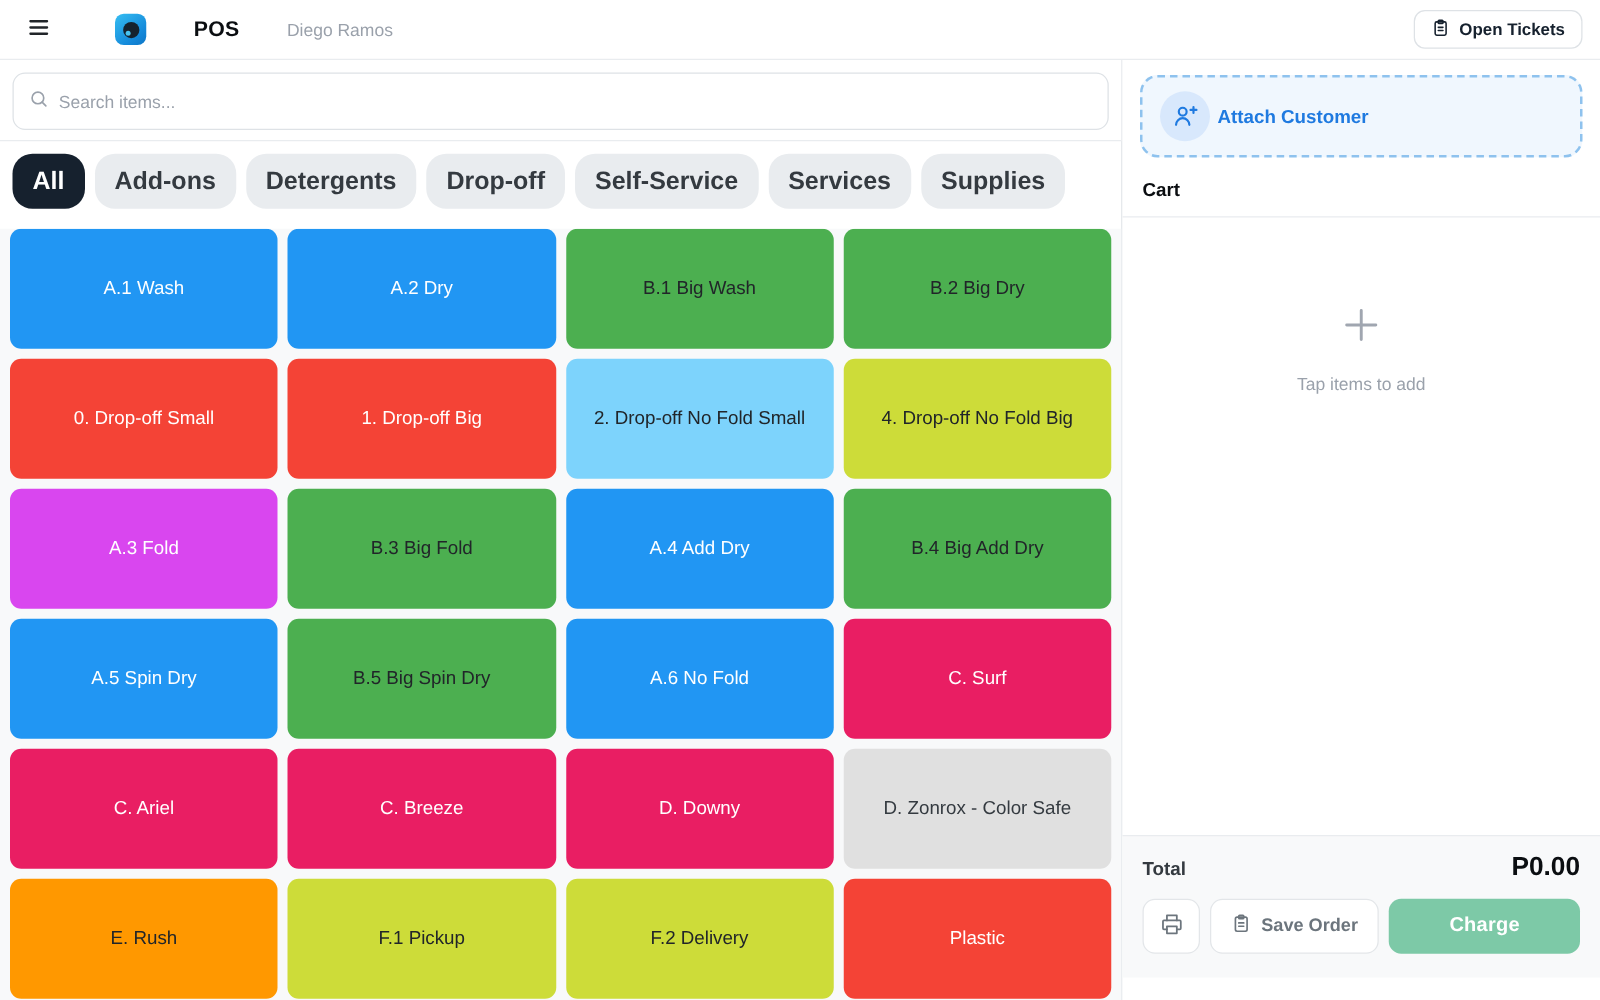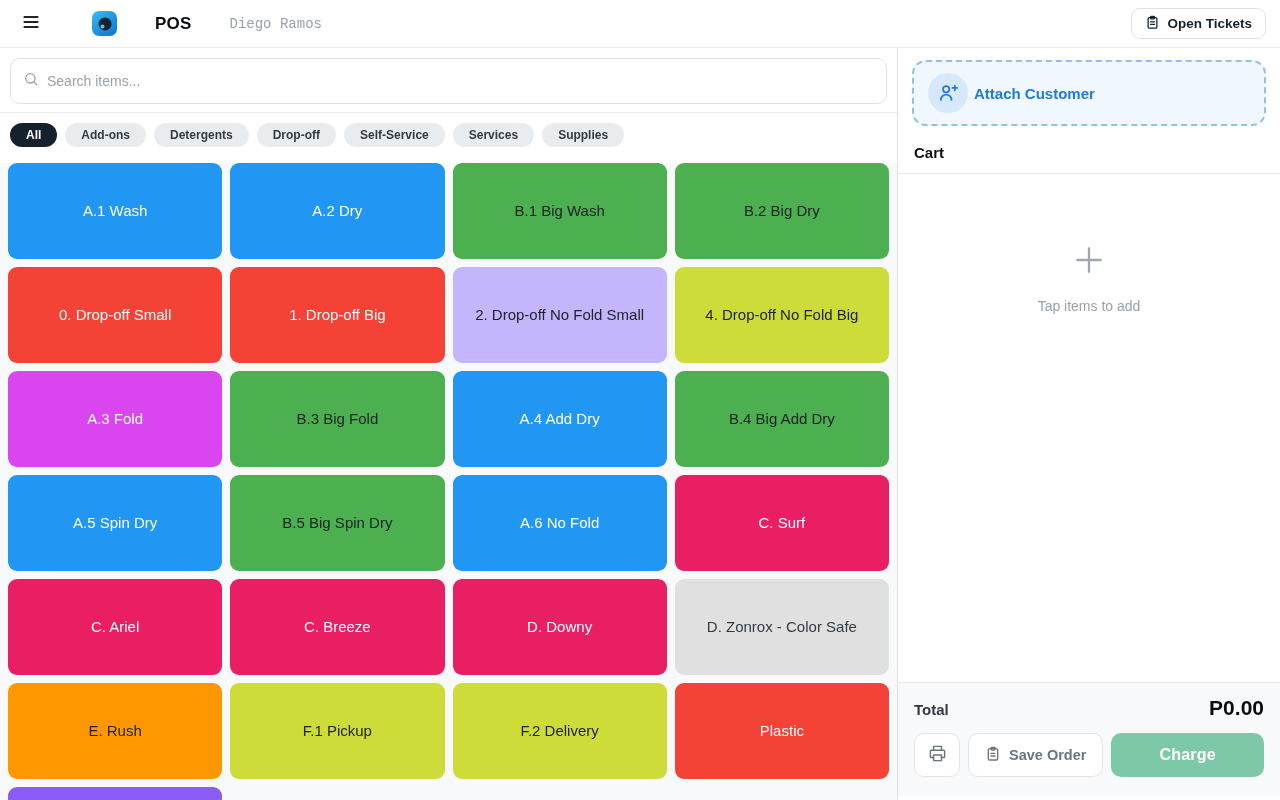--- a/index.html
+++ b/index.html
@@ -12,21 +12,21 @@
   .hamburger { width:34px; height:34px; border:none; background:transparent; cursor:pointer;
     display:flex; align-items:center; justify-content:center; color:#212529; }
   .logo { width:25px; height:25px; border-radius:7px; margin-left:16px;
     background:linear-gradient(140deg,#36bef2 0%,#1489da 70%,#0d76c6 100%);
     position:relative; flex:0 0 auto; }
   .logo .lens { position:absolute; left:50%; top:50%; width:13px; height:13px;
     transform:translate(-50%,-50%); border-radius:50%; background:#15222e; }
   .logo .lens::after { content:""; position:absolute; left:2px; bottom:2px;
     width:4px; height:4px; border-radius:50%; background:#49c3ef; }
   .app-title { font-size:17px; font-weight:700; margin-left:10px; color:#0b0e11; letter-spacing:.2px; }
-  .user-name { font-size:14px; color:#9aa1ab; margin-left:10px;font-family:Liberation Mono, monospace; }
+  .user-name { font-size:14px; color:#9aa1ab; margin-left:10px; }
   .topbar-spacer { flex:1; }
   .open-tickets { display:flex; align-items:center; gap:7px; height:31px; padding:0 13px;
     background:#fff; border:1px solid #dee2e6; border-radius:9px; cursor:pointer;
     font-size:13.5px; font-weight:700; color:#16212e; font-family:inherit; }
   .open-tickets svg { color:#16212e; }
 
   
   .layout { display:flex; height:752px; }
   .left { width:898px; border-right:1px solid #dee2e6; display:flex; flex-direction:column; background:#fff; }
   .right { width:382px; display:flex; flex-direction:column; background:#fff; position:relative; }
@@ -35,22 +35,22 @@
   .search-wrap { padding:10px 10px 8px 10px; background:#fff; border-bottom:1px solid #e9ecef; }
   .search-box { display:flex; align-items:center; height:46px; background:#fff;
     border:1px solid #dee2e6; border-radius:10px; padding:0 12px; gap:8px; }
   .search-box svg { color:#9aa1ab; flex:0 0 auto; }
   .search-box input { border:none; outline:none; flex:1; font-size:14px; color:#212529;
     font-family:inherit; background:transparent; }
   .search-box input::placeholder { color:#9aa1ab; }
 
   
   .tabs { display:flex; gap:8px; padding:10px 10px 0 10px; }
-  .pill { height:24px; padding:0 16px; border:none; border-radius:16px; cursor:pointer;
-    background:#e9ecef; color:#343a40; font-size:12px; font-weight:600; font-family:inherit;
+  .pill { height:44px; padding:0 16px; border:none; border-radius:16px; cursor:pointer;
+    background:#e9ecef; color:#343a40; font-size:20px; font-weight:600; font-family:inherit;
     display:flex; align-items:center; white-space:nowrap; }
   .pill.active { background:#16212e; color:#fff; }
 
   
   .grid-area { flex:1; background:#f8f9fa; margin-top:16px; overflow:hidden; }
   .grid { display:grid; grid-template-columns:repeat(4,1fr); gap:8px; padding:0 8px;
     grid-auto-rows:96px; }
   .item { border-radius:9px; display:flex; align-items:center; justify-content:center;
     text-align:center; font-size:15px; cursor:pointer; padding:4px 10px; line-height:1.25;
     border:none; font-family:inherit; }
@@ -63,21 +63,21 @@
     display:flex; align-items:center; justify-content:center; color:#1f7ae0; flex:0 0 auto; }
   .attach-label { font-size:15px; font-weight:600; color:#1f7ae0; }
 
   .cart-title { font-size:15px; font-weight:700; color:#0b0e11; padding:6px 16px 12px 16px;
     border-bottom:1px solid #e9ecef; }
 
   .cart-empty { padding-top:66px; display:flex; flex-direction:column; align-items:center; gap:14px; }
   .cart-empty .plus { color:#a0a6b0; }
   .cart-empty .hint { font-size:14px; color:#9aa1ab; }
 
-  .cart-footer { position:absolute; left:0; right:0; bottom:4px; height:114px;
+  .cart-footer { position:absolute; left:0; right:0; bottom:18px; height:114px;
     background:#f8f9fa; border-top:1px solid #e9ecef; padding:13px 16px 0 16px; }
   .total-row { display:flex; align-items:baseline; justify-content:space-between; margin-bottom:13px; }
   .total-label { font-size:15px; font-weight:700; color:#343a40; }
   .total-value { font-size:21px; font-weight:800; color:#0b0e11; }
   .actions { display:flex; gap:8px; }
   .icon-btn { width:46px; height:44px; background:#fff; border:1px solid #e3e6e9; border-radius:10px;
     display:flex; align-items:center; justify-content:center; color:#6c757d; cursor:pointer; }
   .save-btn { height:44px; padding:0 16px; background:#fff; border:1px solid #e3e6e9; border-radius:10px;
     display:flex; align-items:center; gap:8px; color:#6c757d; font-size:14.5px; font-weight:600;
     cursor:pointer; font-family:inherit; }
@@ -139,21 +139,21 @@
       </div>
 
     <div class="grid-area">
       <div class="grid" id="grid">
           <button class="item" style="background: rgb(33, 150, 243); color: rgb(255, 255, 255);">A.1 Wash</button>
           <button class="item" style="background: rgb(33, 150, 243); color: rgb(255, 255, 255);">A.2 Dry</button>
           <button class="item" style="background: rgb(76, 175, 80); color: rgb(33, 37, 41);">B.1 Big Wash</button>
           <button class="item" style="background: rgb(76, 175, 80); color: rgb(33, 37, 41);">B.2 Big Dry</button>
           <button class="item" style="background: rgb(244, 67, 54); color: rgb(255, 255, 255);">0. Drop-off Small</button>
           <button class="item" style="background: rgb(244, 67, 54); color: rgb(255, 255, 255);">1. Drop-off Big</button>
-          <button class="item" style="background: #c4b5fd; color: rgb(33, 37, 41);">2. Drop-off No Fold Small</button>
+          <button class="item" style="background: #7dd3fc; color: rgb(33, 37, 41);">2. Drop-off No Fold Small</button>
           <button class="item" style="background: rgb(205, 220, 57); color: rgb(33, 37, 41);">4. Drop-off No Fold Big</button>
           <button class="item" style="background: #d946ef; color: rgb(255, 255, 255);">A.3 Fold</button>
           <button class="item" style="background: rgb(76, 175, 80); color: rgb(33, 37, 41);">B.3 Big Fold</button>
           <button class="item" style="background: rgb(33, 150, 243); color: rgb(255, 255, 255);">A.4 Add Dry</button>
           <button class="item" style="background: rgb(76, 175, 80); color: rgb(33, 37, 41);">B.4 Big Add Dry</button>
           <button class="item" style="background: rgb(33, 150, 243); color: rgb(255, 255, 255);">A.5 Spin Dry</button>
           <button class="item" style="background: rgb(76, 175, 80); color: rgb(33, 37, 41);">B.5 Big Spin Dry</button>
           <button class="item" style="background: rgb(33, 150, 243); color: rgb(255, 255, 255);">A.6 No Fold</button>
           <button class="item" style="background: rgb(233, 30, 99); color: rgb(255, 255, 255);">C. Surf</button>
           <button class="item" style="background: rgb(233, 30, 99); color: rgb(255, 255, 255);">C. Ariel</button>

